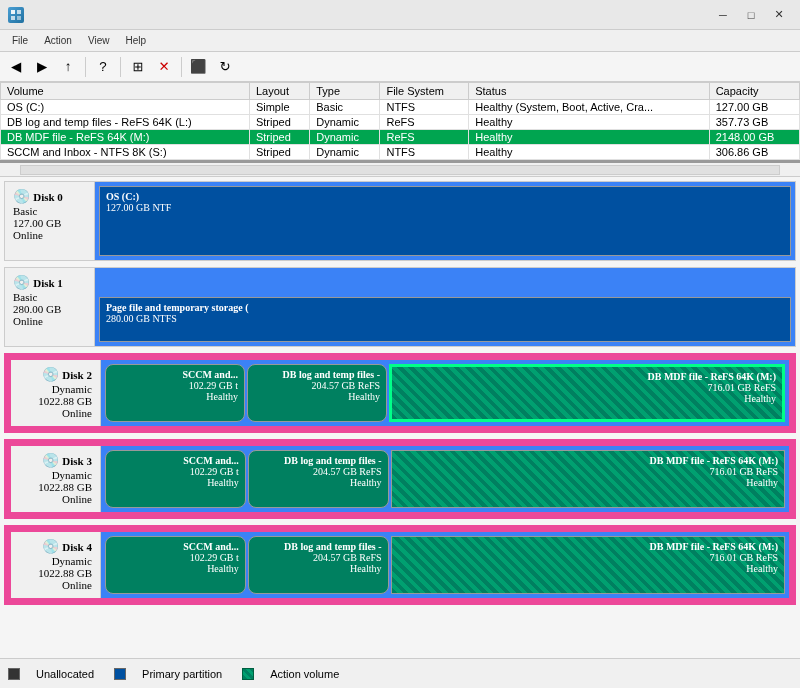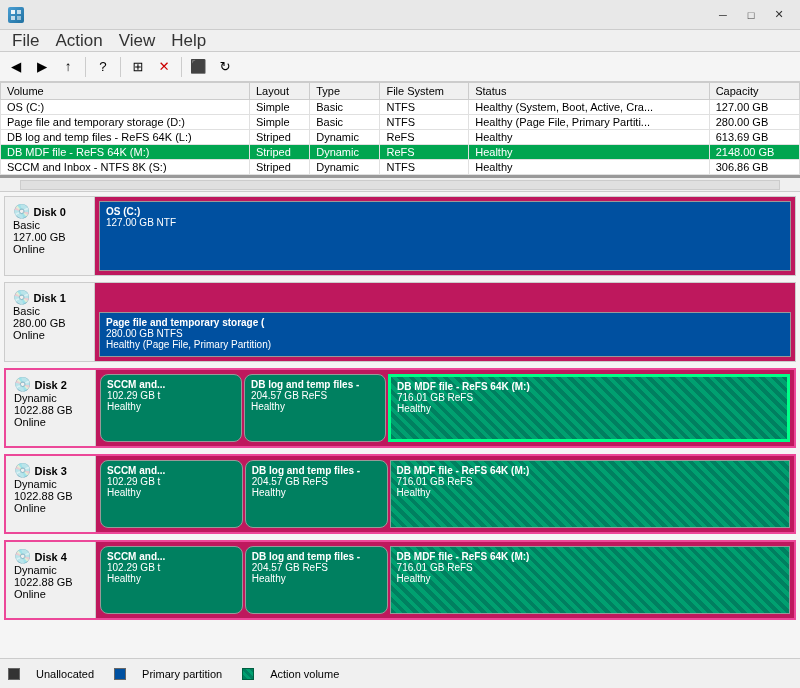--- a/index.html
+++ b/index.html
@@ -8,55 +8,55 @@
     
     .title-bar { background: #e8e8e8; height: 30px; display: flex; align-items: center; justify-content: space-between; padding: 0 8px; border-bottom: 1px solid #ccc; }
     .title-bar-left { display: flex; align-items: center; gap: 6px; }
     .title-icon { width: 16px; height: 16px; background: linear-gradient(135deg, #4a9fd4, #2070a0); border-radius: 2px; display: flex; align-items: center; justify-content: center; }
     .title-text { font-size: 12px; color: #333; }
     .title-bar-controls { display: flex; gap: 2px; }
     .title-btn { width: 26px; height: 26px; background: transparent; border: none; cursor: pointer; display: flex; align-items: center; justify-content: center; font-size: 11px; color: #333; border-radius: 2px; }
 
     
     .menu-bar { background: #f0f0f0; height: 22px; display: flex; align-items: center; padding: 0 4px; border-bottom: 1px solid #ccc; }
-    .menu-item { padding: 2px 8px; cursor: pointer; font-size: 17px; color: #333; }
+    .menu-item { padding: 2px 8px; cursor: pointer; font-size: 10px; color: #333; }
 
     
     .toolbar { background: #f5f5f5; height: 30px; display: flex; align-items: center; padding: 0 4px; border-bottom: 1px solid #ccc; gap: 2px; }
     .toolbar-btn { width: 24px; height: 24px; background: transparent; border: 1px solid transparent; cursor: pointer; display: flex; align-items: center; justify-content: center; border-radius: 2px; }
     .toolbar-sep { width: 1px; height: 20px; background: #ccc; margin: 0 3px; }
 
     
     .main { display: flex; flex-direction: column; height: calc(688px - 82px); }
 
     
     .table-area { background: white; border-bottom: 3px solid #999; overflow-x: auto; }
     .table { width: 100%; border-collapse: collapse; }
     .table th { background: #f0f0f0; border: 1px solid #ccc; padding: 2px 6px; text-align: left; font-weight: normal; font-size: 11px; white-space: nowrap; cursor: pointer; user-select: none; }
     .table td { border: 1px solid #e0e0e0; padding: 1px 6px; font-size: 11px; white-space: nowrap; }
     .table tr.selected-green td { background: #00a550; color: white; }
 
     
     .disk-area { background: #f5f5f5; flex: 1; overflow-y: auto; padding: 4px; }
-    .disk-row { display: flex; margin-bottom: 6px; background: #be185d; border: 1px solid #ccc; min-height: 80px; }
+    .disk-row { display: flex; margin-bottom: 6px; background: #3b82f6; border: 1px solid #ccc; min-height: 80px; font-family: Liberation Serif, serif; }
     .disk-label { width: 90px; min-width: 90px; background: #f0f0f0; border-right: 1px solid #ccc; padding: 6px 8px; font-size: 11px; }
     .disk-label-title { font-weight: bold; }
     .disk-partitions { flex: 1; display: flex; padding: 4px; gap: 2px; position: relative; }
 
     
     .part-block { border: 1px solid #999; padding: 4px 6px; font-size: 10px; display: flex; flex-direction: column; justify-content: flex-start; overflow: hidden; }
     .part-block.blue { background: #0050a0; color: white; }
     .part-block.teal { background: #008060; color: white; border-radius: 8px; }
     .part-block.teal-striped {
       background: repeating-linear-gradient(45deg, #008060 0px, #008060 4px, #00a070 4px, #00a070 8px);
       color: white;
     }
 
     
-    .disk-row.highlighted { border: 2px solid #ec4899; }
+    .disk-row.highlighted { border: 7px solid #ec4899; text-align: right; }
 
     
     .status-bar { height: 30px; background: #f0f0f0; border-top: 1px solid #ccc; display: flex; align-items: center; padding: 0 8px; gap: 20px; font-size: 11px; }
     .legend-item { display: flex; align-items: center; gap: 16px; }
     .legend-box { width: 12px; height: 12px; border: 1px solid #666; }
     .legend-box.black { background: #333; }
     .legend-box.blue { background: #0050a0; }
     .legend-box.teal-striped {
       background: repeating-linear-gradient(45deg, #008060 0px, #008060 3px, #00a070 3px, #00a070 6px);
       border: 1px solid #006040;
@@ -126,34 +126,26 @@
       <tbody id="table-body">
       <tr>
     <td>OS (C:)</td>
     <td>Simple</td>
     <td>Basic</td>
     <td>NTFS</td>
     <td>Healthy (System, Boot, Active, Cra...</td>
     <td>127.00 GB</td>
   </tr>
           <tr>
-    <td>Page file and temporary storage (D:)</td>
-    <td>Simple</td>
-    <td>Basic</td>
-    <td>NTFS</td>
-    <td>Healthy (Page File, Primary Partiti...</td>
-    <td>280.00 GB</td>
-  </tr>
-          <tr>
     <td>DB log and temp files - ReFS 64K (L:)</td>
     <td>Striped</td>
     <td>Dynamic</td>
     <td>ReFS</td>
     <td>Healthy</td>
-    <td>613.69 GB</td>
+    <td>357.73 GB</td>
   </tr>
           <tr class="selected-green">
     <td>DB MDF file - ReFS 64K (M:)</td>
     <td>Striped</td>
     <td>Dynamic</td>
     <td>ReFS</td>
     <td>Healthy</td>
     <td>2148.00 GB</td>
   </tr>
           <tr>
@@ -195,21 +187,20 @@
       <span style="font-size:14px;">💿</span> Disk 1
     </div>
     <div>Basic</div>
     <div>280.00 GB</div>
     <div>Online</div>
   </div>
         <div class="disk-partitions">
           <div class="part-block blue" style="flex: 1 1 0%; margin-top: 25px;">
       <div class="part-name">Page file and temporary storage (</div>
       <div class="part-size">280.00 GB NTFS</div>
-      <div class="part-status">Healthy (Page File, Primary Partition)</div>
     </div>
         </div>
       </div>
       <div class="disk-row highlighted">
         <div class="disk-label">
     <div class="disk-label-title">
       <span style="font-size:14px;">💿</span> Disk 2
     </div>
     <div>Dynamic</div>
     <div>1022.88 GB</div>

